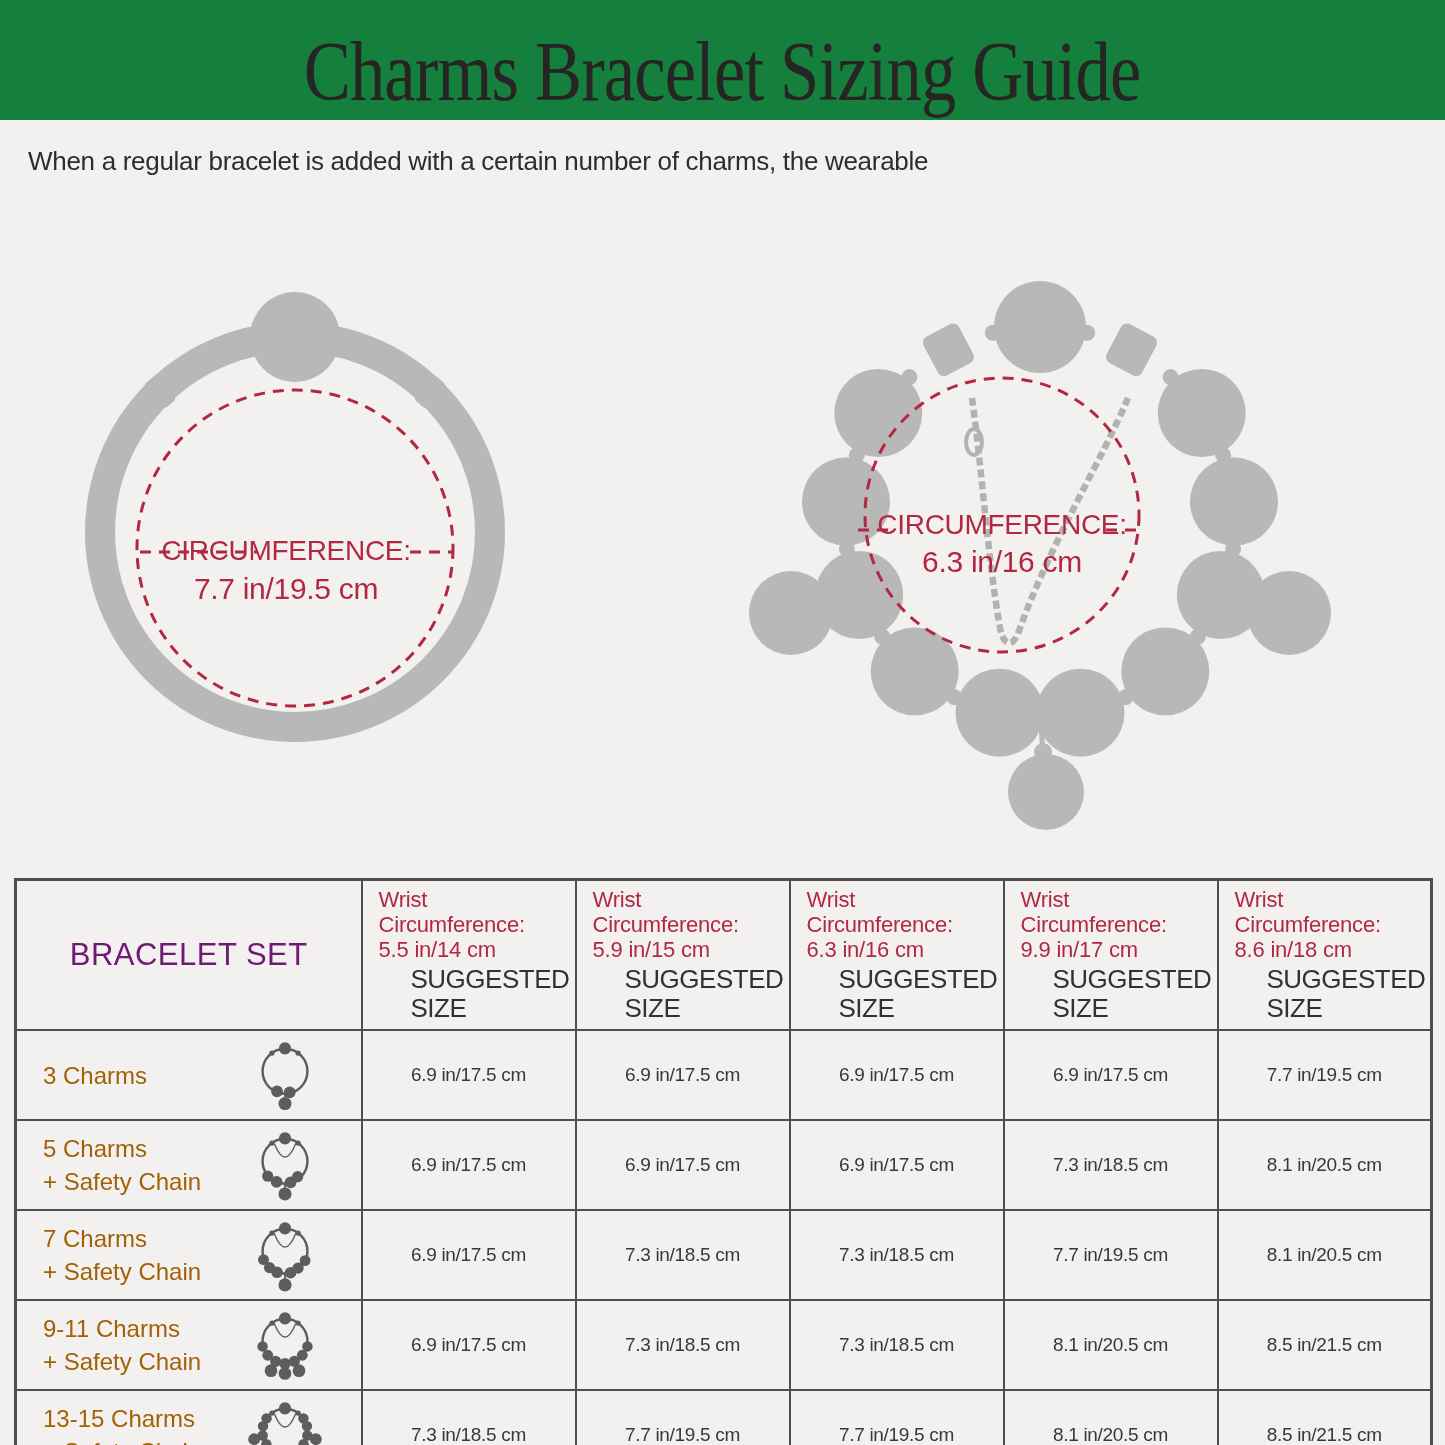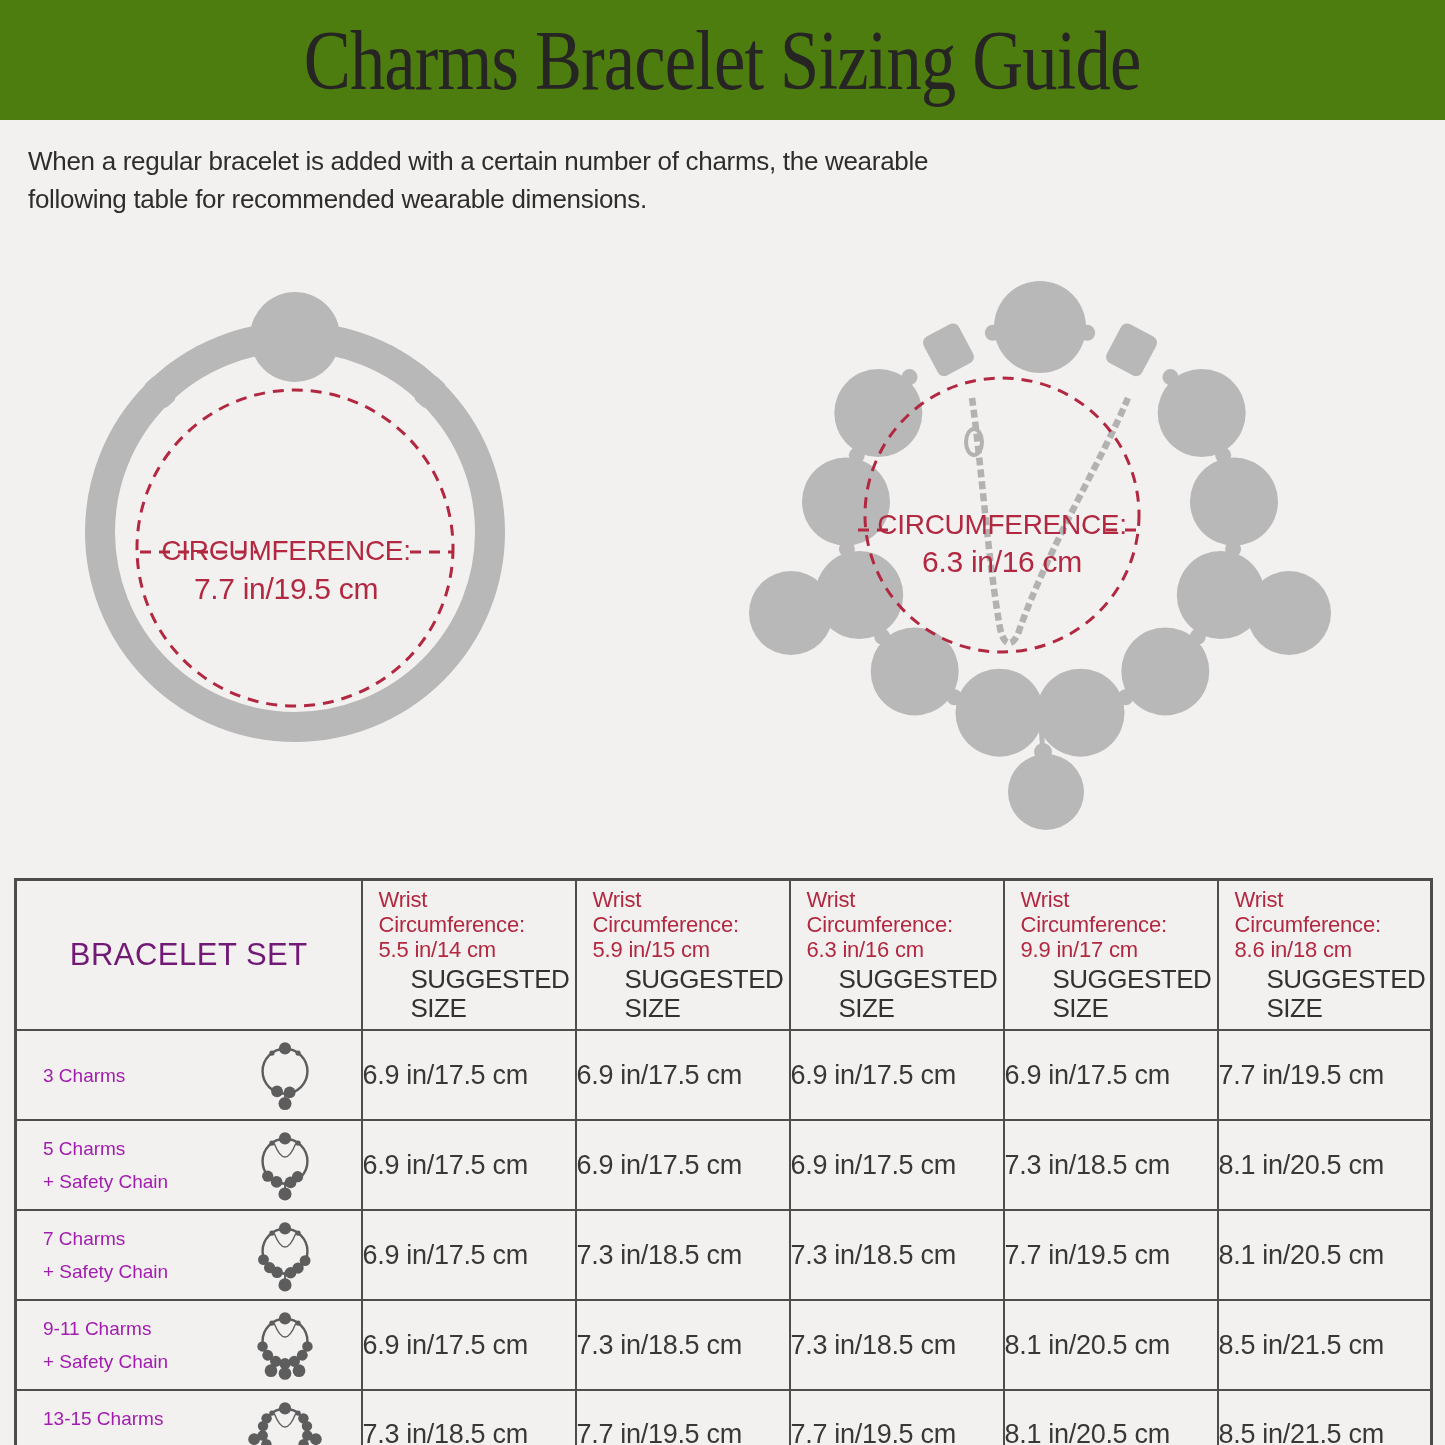--- a/index.html
+++ b/index.html
@@ -1,61 +1,60 @@
 <!DOCTYPE html>
 <html><head>
 <meta charset="utf-8">
 <style>
   html,body{margin:0;padding:0;background:#e8e6e5;}
   .page{position:relative;width:1445px;height:1445px;background:#f3f1f0;overflow:hidden;
         font-family:"Liberation Sans",sans-serif;color:#2e2d2c;}
-  .band{position:absolute;top:0;left:0;width:1445px;height:120px;background:#4d7c0f;
-        display:flex;align-items:center;justify-content:center;}
+  .band{position:absolute;top:0;left:0;width:1445px;height:120px;background:#15803d;
+        display:flex;align-items:flex-end;justify-content:center;}
   .band h1{margin:0;font-family:"Liberation Serif",serif;font-weight:normal;font-size:84px;
         color:#262524;letter-spacing:-1px;transform:scaleX(0.84);white-space:nowrap;}
   .intro{position:absolute;left:28px;top:142px;font-size:26px;line-height:38px;color:#2e2d2c;
         letter-spacing:-0.3px;}
   .intro div{white-space:nowrap;}
   .illustrations{position:absolute;left:0;top:270px;}
   .size-table{position:absolute;left:14px;top:878px;width:1417px;border-collapse:collapse;
         table-layout:fixed;background:#f3f1f0;border:3px solid #4e4d4d;}
   .size-table th,.size-table td{border:2px solid #4e4d4d;padding:0;vertical-align:middle;}
   .size-table thead tr{height:97px;}
   .size-table tbody tr{height:90px;}
   col.c1{width:346px;}
   col.cn{width:214px;}
   .set-h{text-align:center;font-size:31px;font-weight:normal;letter-spacing:0.5px;color:#701a75;}
   th.wrist{text-align:left;font-weight:normal;padding:6px 4px 6px 16px;}
   .red-line{color:#b22840;font-size:22px;line-height:25px;letter-spacing:-0.2px;}
   .suggest{color:#343231;font-size:26px;line-height:29px;margin-top:3px;letter-spacing:-0.5px;margin-left:32px;}
   .set-cell-inner{display:flex;align-items:center;padding:0 36px 0 26px;}
-  .set-label{font-size:19px;line-height:33px;color:#a21caf;}
+  .set-label{font-size:24px;line-height:33px;color:#a16207;}
   .set-icon{margin-left:auto;flex-shrink:0;}
-  .val{font-size:27px;color:#393837;letter-spacing:-0.3px;}
+  .val{text-align:center;font-size:19px;color:#393837;letter-spacing:-0.3px;}
   .gray{fill:#b9b8b8;}
   .gray-stroke{stroke:#b9b8b8;fill:none;}
   .red-dash{stroke:#b22840;stroke-width:3;fill:none;stroke-dasharray:11 8;}
   .red-text{fill:#b22840;font-family:"Liberation Sans",sans-serif;text-anchor:middle;letter-spacing:-0.3px;}
   .ic-ring{stroke:#5d5d5d;stroke-width:2.6;fill:none;}
   .ic-dot{fill:#5d5d5d;}
   .ic-chain{stroke:#5d5d5d;stroke-width:1.5;fill:none;}
   .ic-stem{stroke:#5d5d5d;stroke-width:2;}
 </style>
 </head>
 <body>
 
 <div class="page">
 
   <header class="band">
     <h1>Charms Bracelet Sizing Guide</h1>
   </header>
 
   <div class="intro">
     <div>When a regular bracelet is added with a certain number of charms, the wearable</div>
-    <div>following table for recommended wearable dimensions.</div>
   </div>
 
   <svg class="illustrations" width="1445" height="600" viewBox="0 270 1445 600">
 
     <g>
       <circle class="gray-stroke" cx="295" cy="532" r="195" stroke-width="30"></circle>
       <rect class="gray" x="-27" y="-14" width="54" height="28" rx="9" transform="translate(189,368) rotate(-33)"></rect>
       <rect class="gray" x="-27" y="-14" width="54" height="28" rx="9" transform="translate(401,368) rotate(33)"></rect>
       <rect class="gray" x="-9" y="-16" width="18" height="32" rx="5" transform="translate(160,392) rotate(-42)"></rect>
       <rect class="gray" x="-9" y="-16" width="18" height="32" rx="5" transform="translate(430,392) rotate(42)"></rect>

